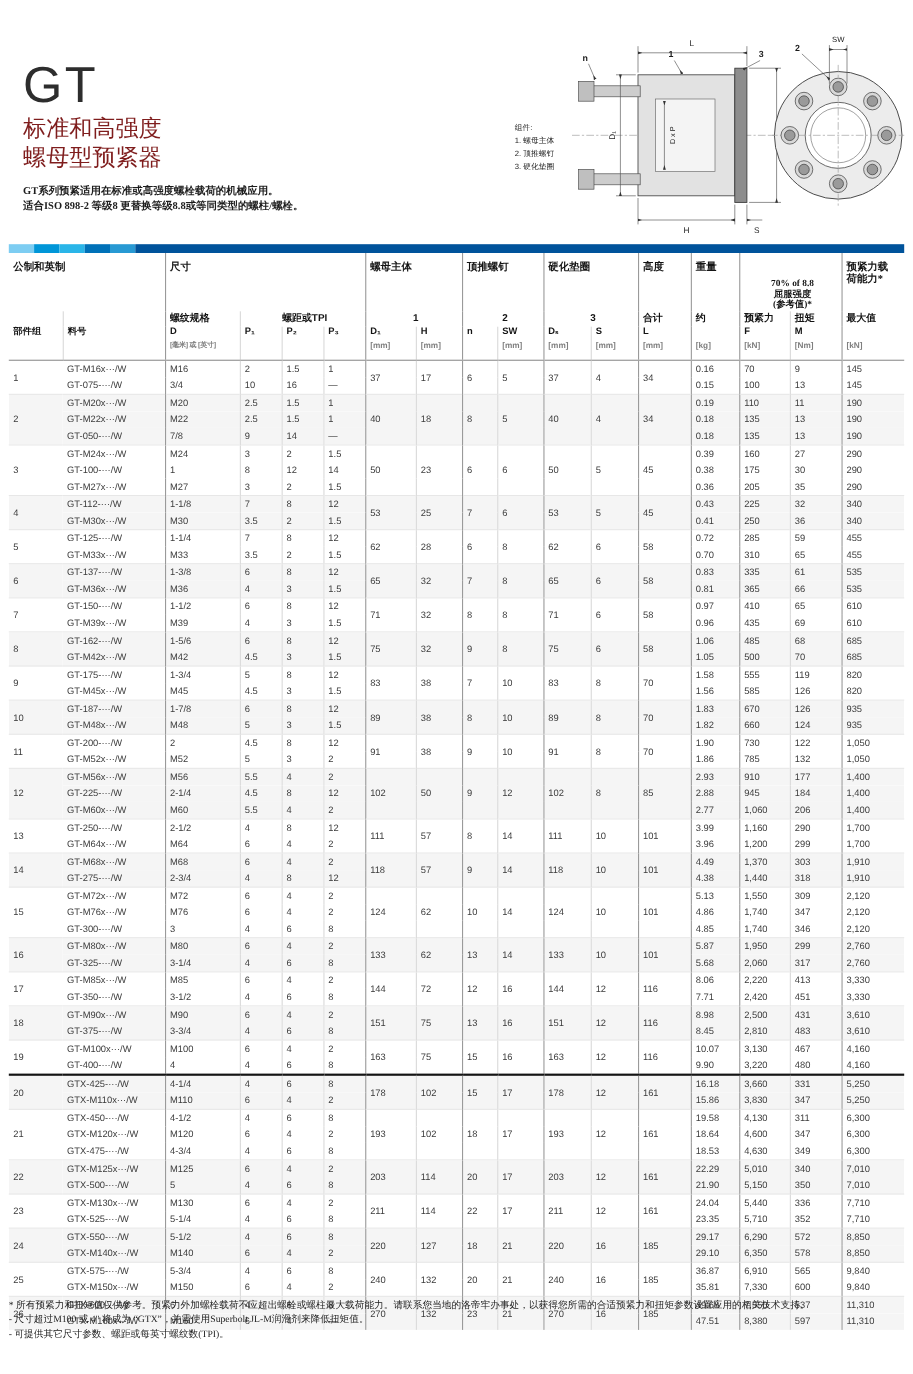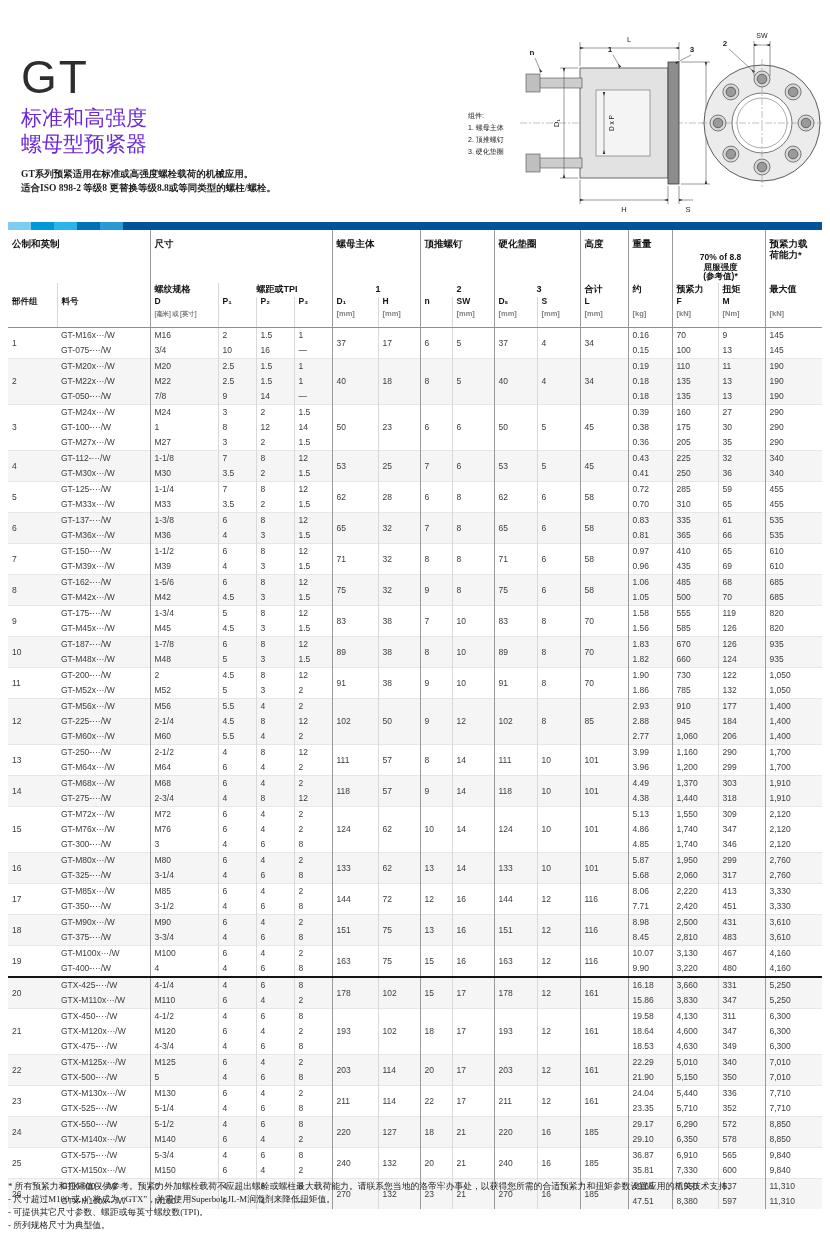--- a/index.html
+++ b/index.html
@@ -4,34 +4,34 @@
 <style>
   html,body{margin:0;padding:0;}
   body{
     width:830px;height:1249px;position:relative;background:#ffffff;
     font-family:"Liberation Sans","DejaVu Sans",sans-serif;
     -webkit-font-smoothing:antialiased;overflow:hidden;
   }
   
   .title-block{position:absolute;left:21px;top:54px;}
   .gt-title{font-size:46px;line-height:46px;font-weight:400;letter-spacing:2px;color:#2d2d2d;}
-  .gt-sub{font-size:21px;line-height:26px;font-weight:400;color:#6d28d9;margin-top:5px;}
+  .gt-sub{font-size:21px;line-height:26px;font-weight:400;color:#7f1d1d;margin-top:5px;}
   .gt-desc{margin-top:11px;font-family:"Liberation Serif","DejaVu Serif",serif;
     font-weight:bold;font-size:9.5px;line-height:13.5px;color:#1d1d1d;}
   
   .drawing{position:absolute;left:462px;top:28px;}
   .drawing text{font-family:"Liberation Sans","DejaVu Sans",sans-serif;fill:#1c1c1c;}
   
   .table-wrap{position:absolute;left:8px;top:222px;width:814px;}
   .accent-bar{display:flex;height:8px;width:100%;}
   .accent-bar span{display:block;height:8px;}
   table{border-collapse:collapse;table-layout:fixed;width:814px;font-size:8.5px;color:#3b3b3b;}
   th,td{white-space:nowrap;overflow:hidden;}
   thead th{font-weight:bold;color:#141414;text-align:left;vertical-align:top;padding:0 0 0 4px;}
-  tr.hrow1 th{padding-top:8px;font-size:9.5px;height:30px;line-height:11px;}
+  tr.hrow1 th{padding-top:8px;font-size:9.5px;height:30px;line-height:11px;font-family:Liberation Serif, serif;}
   tr.hrow2 th{font-size:9px;height:14px;line-height:13px;}
   tr.hrow3 th{font-size:8.5px;line-height:9.5px;padding-bottom:4px;height:26px;}
   tr.hrow3 th{border-bottom:1px solid #8f8f8f;margin-left:25px;}
   .unit{display:block;font-weight:bold;color:#7f7f7f;font-size:7.5px;margin-top:2px;}
   .unit-sm{font-size:6.4px;letter-spacing:-0.2px;}
   .center{text-align:center;}
   .yield-block{font-size:8.5px;line-height:9.5px;text-align:center;display:block;}
   .wrap-narrow{display:inline-block;width:42px;white-space:normal;line-height:11px;}
   tbody td{line-height:15px;height:15px;padding:0 0 0 4px;}
   tbody td.mid{vertical-align:middle;}
@@ -1083,14 +1083,13 @@
           <td class="b-dark">11,310</td>
         </tr>
       </tbody>
   </table>
 </div>
 
 <div class="footnotes">
   <div>* 所有预紧力和扭矩值仅供参考。预紧力外加螺栓载荷不应超出螺栓或螺柱最大载荷能力。请联系您当地的洛帝牢办事处，以获得您所需的合适预紧力和扭矩参数设置应用的相关技术支持。</div>
   <div>- 尺寸超过M100 或 4" 将成为 “GTX”，并需使用Superbolt JL-M润滑剂来降低扭矩值。</div>
   <div>- 可提供其它尺寸参数、螺距或每英寸螺纹数(TPI)。</div>
-  <div>- 所列规格尺寸为典型值。</div>
 </div>
 
 </body></html>

